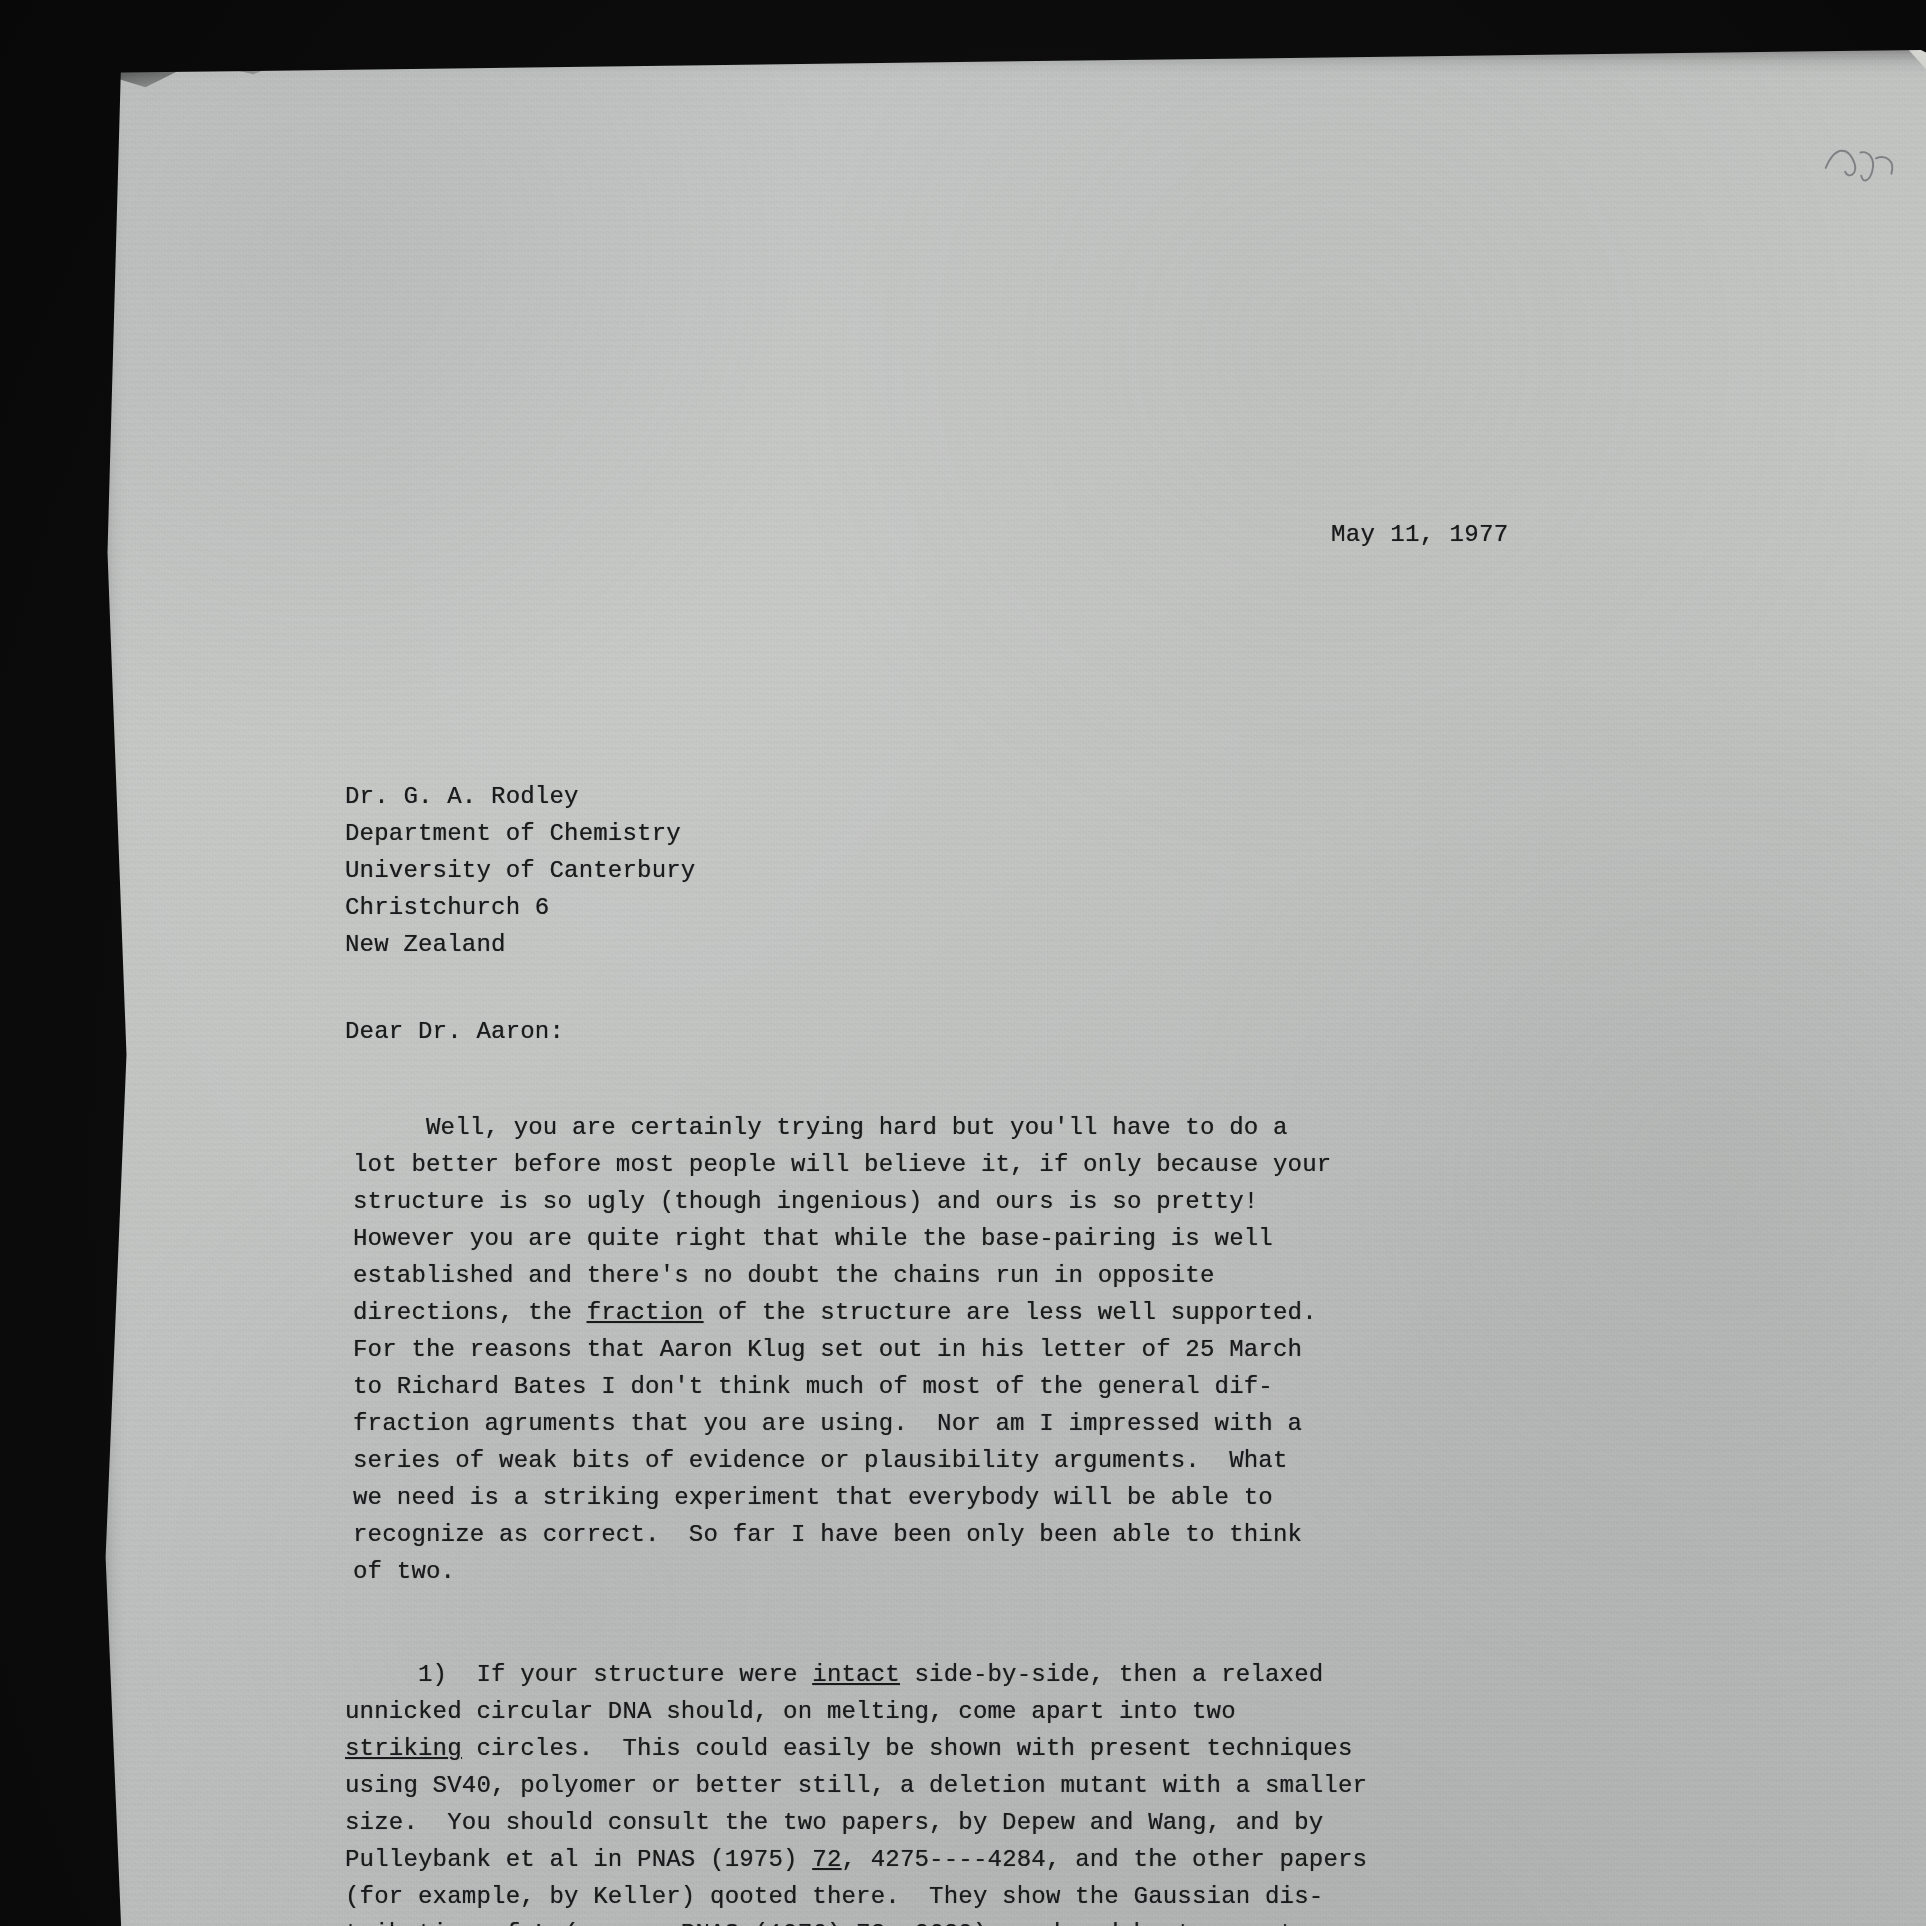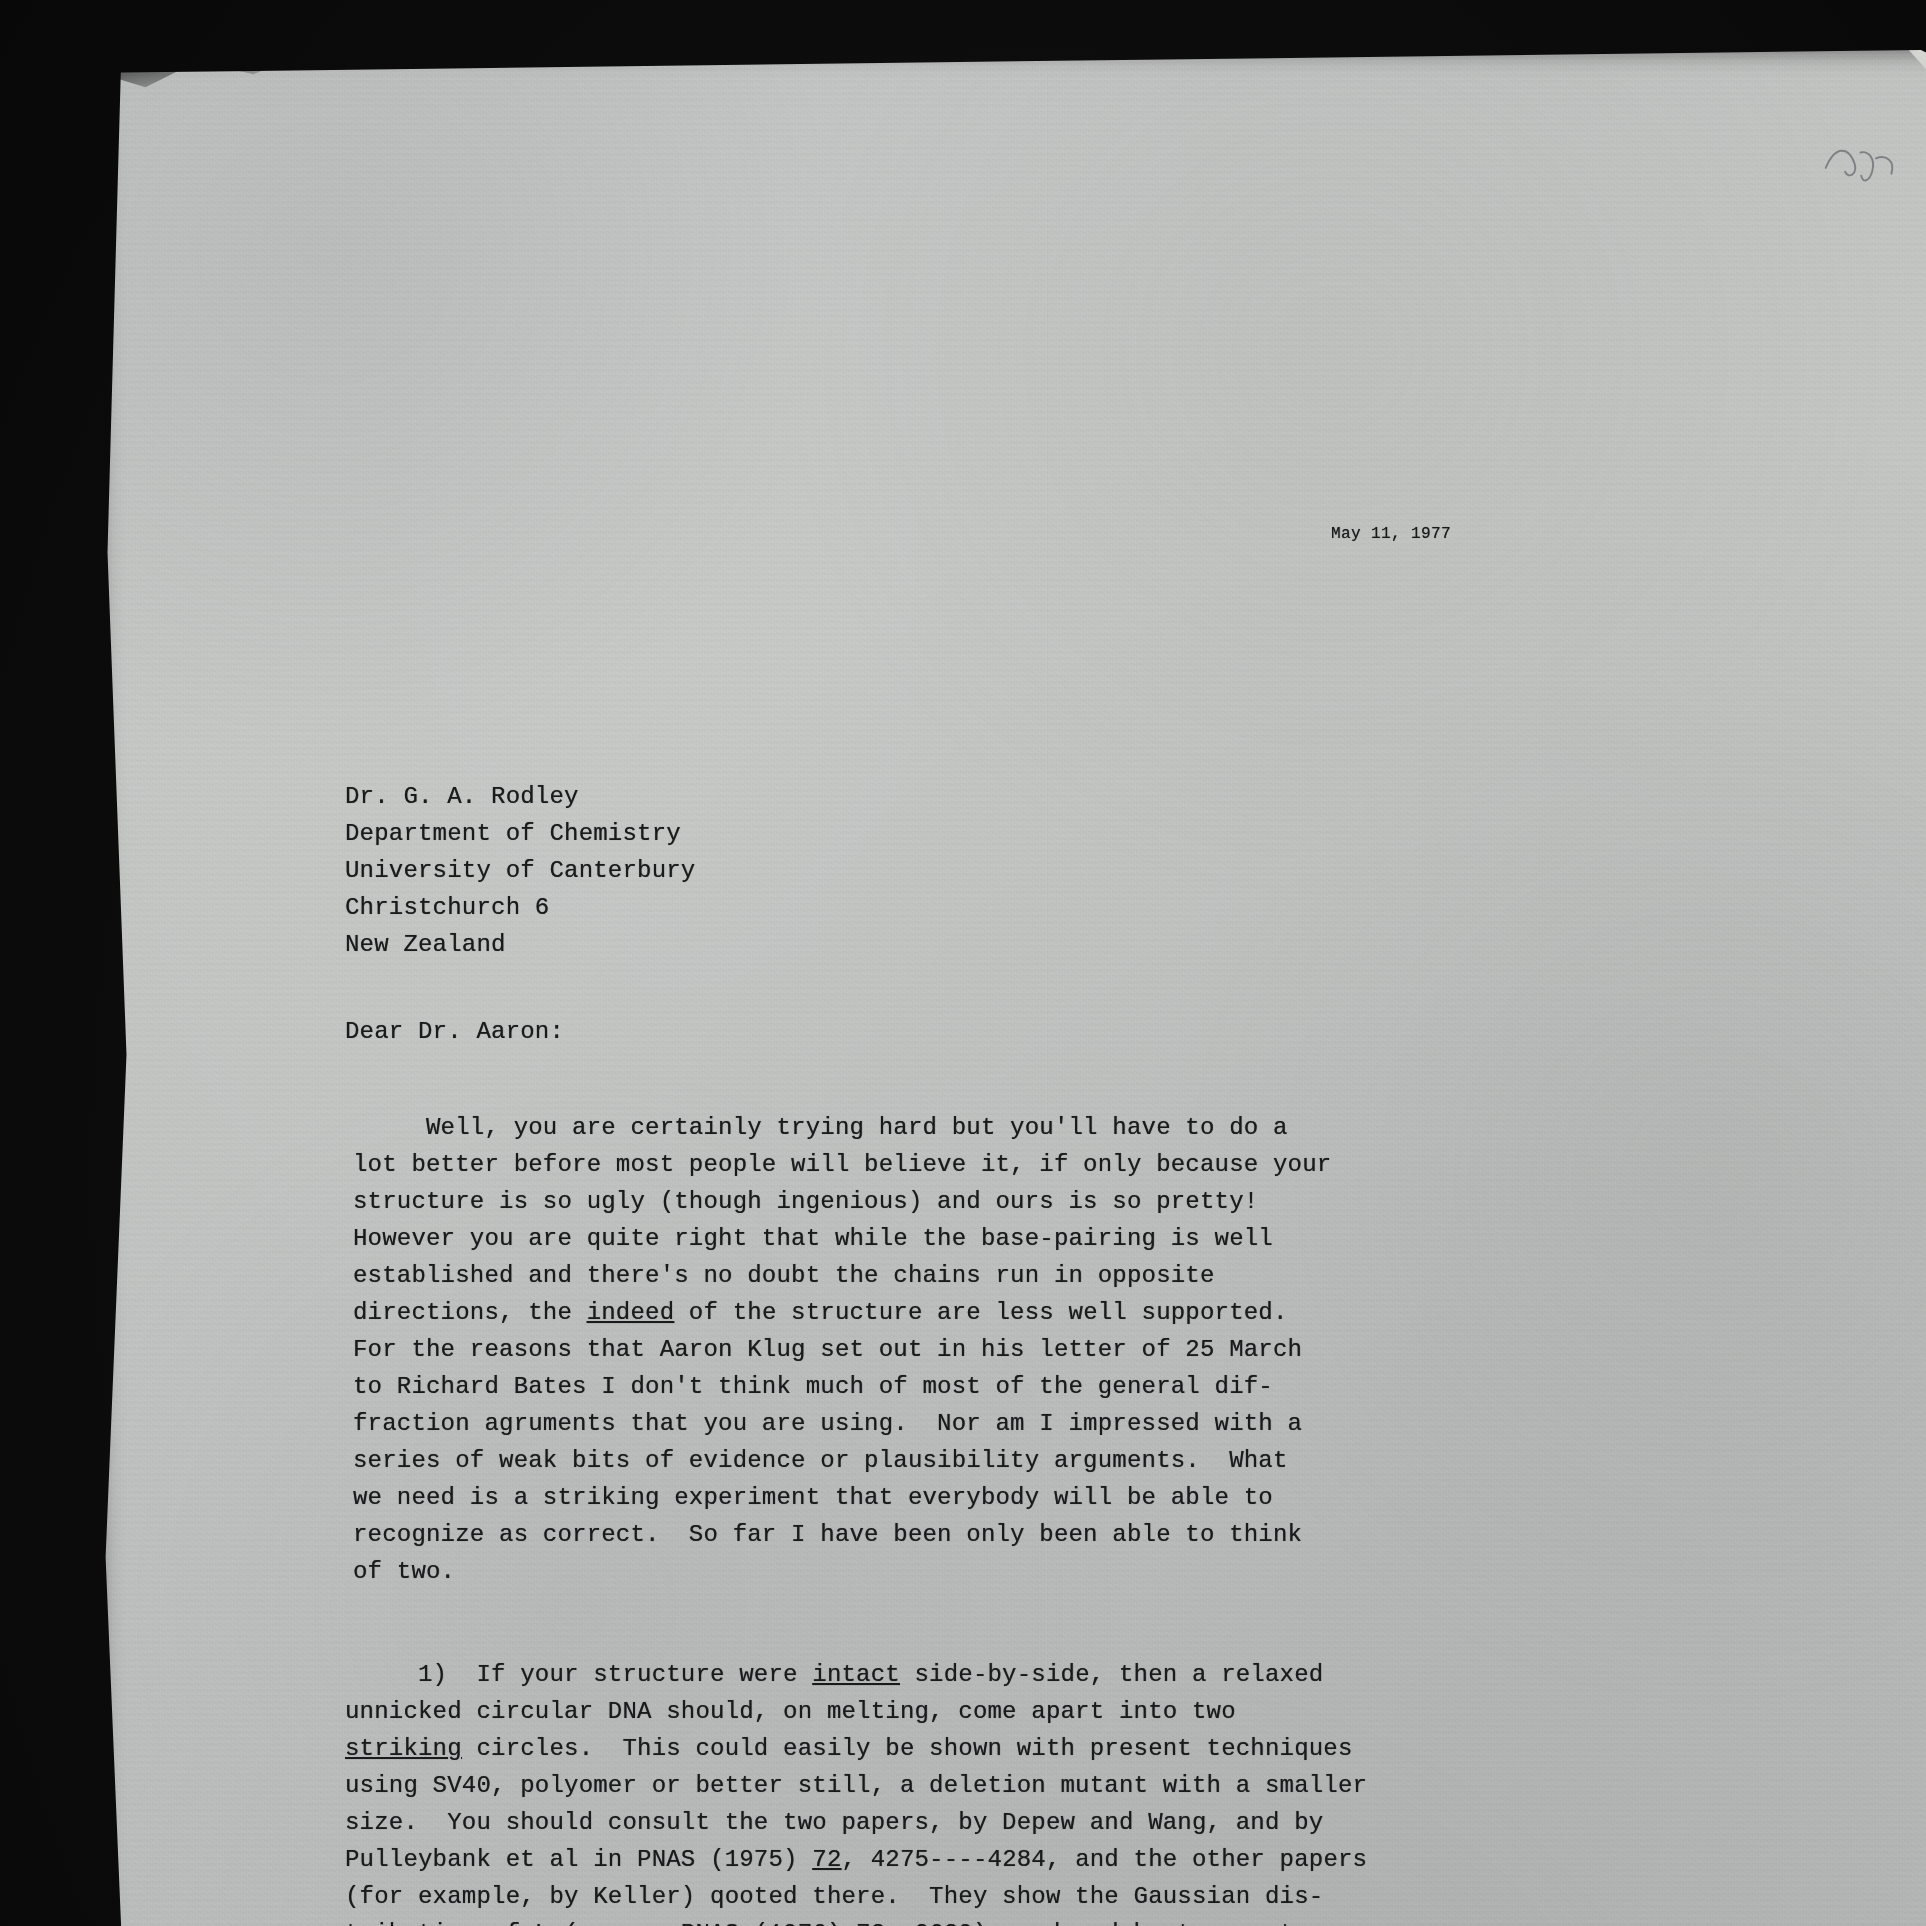--- a/index.html
+++ b/index.html
@@ -117,21 +117,21 @@
     font-size: 24px;
     line-height: 37px;
     letter-spacing: 0.2px;
     text-shadow: 0 0 0.8px rgba(30,30,30,0.55), 0.4px 0.4px 0 rgba(60,60,60,0.25);
   }
 
   #date-line {
     position: absolute;
     left: 986px;
     top: 0px;
-    font-size: 16px;
+    font-size: 24px;
     letter-spacing: 0.4px;
     white-space: pre;
   }
 
   #address-block {
     position: absolute;
     left: 0px;
     top: 262px;
     white-space: pre;
   }
@@ -209,21 +209,21 @@
 Christchurch 6
 New Zealand</div>
 
       <div id="salutation">Dear Dr. Aaron:</div>
 
       <div id="paragraph-1">     Well, you are certainly trying hard but you'll have to do a
 lot better before most people will believe it, if only because your
 structure is so ugly (though ingenious) and ours is so pretty!
 However you are quite right that while the base-pairing is well
 established and there's no doubt the chains run in opposite
-directions, the <span class="u">indeed</span> of the structure are less well supported.
+directions, the <span class="u">fraction</span> of the structure are less well supported.
 For the reasons that Aaron Klug set out in his letter of 25 March
 to Richard Bates I don't think much of most of the general dif-
 fraction agruments that you are using.  Nor am I impressed with a
 series of weak bits of evidence or plausibility arguments.  What
 we need is a striking experiment that everybody will be able to
 recognize as correct.  So far I have been only been able to think
 of two.</div>
 
       <div id="paragraph-2">     1)  If your structure were <span class="u">intact</span> side-by-side, then a relaxed
 unnicked circular DNA should, on melting, come apart into two

